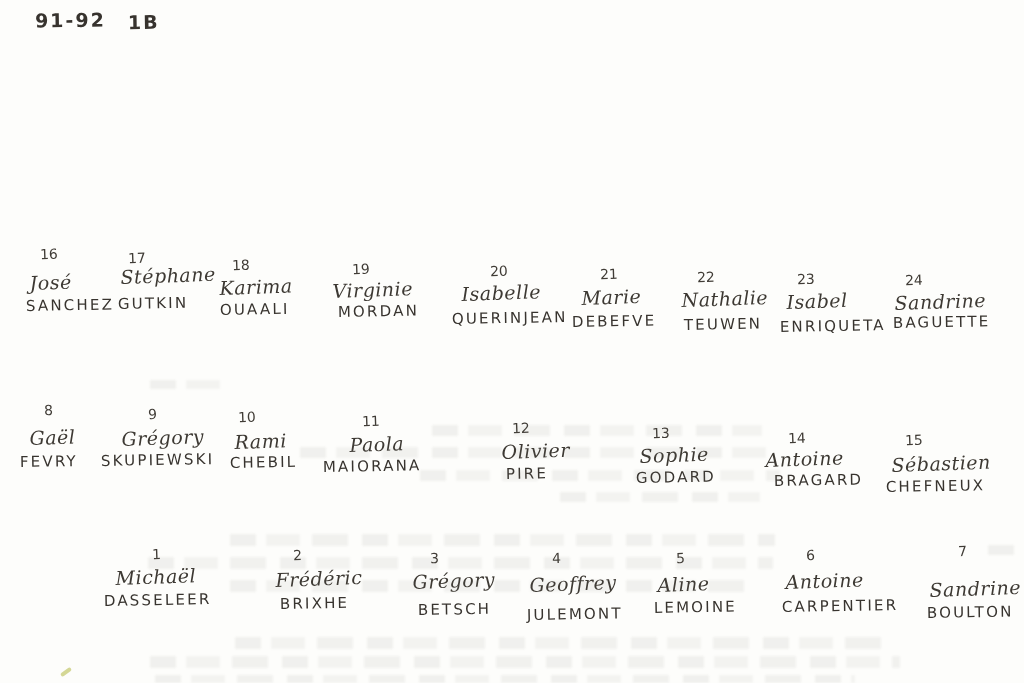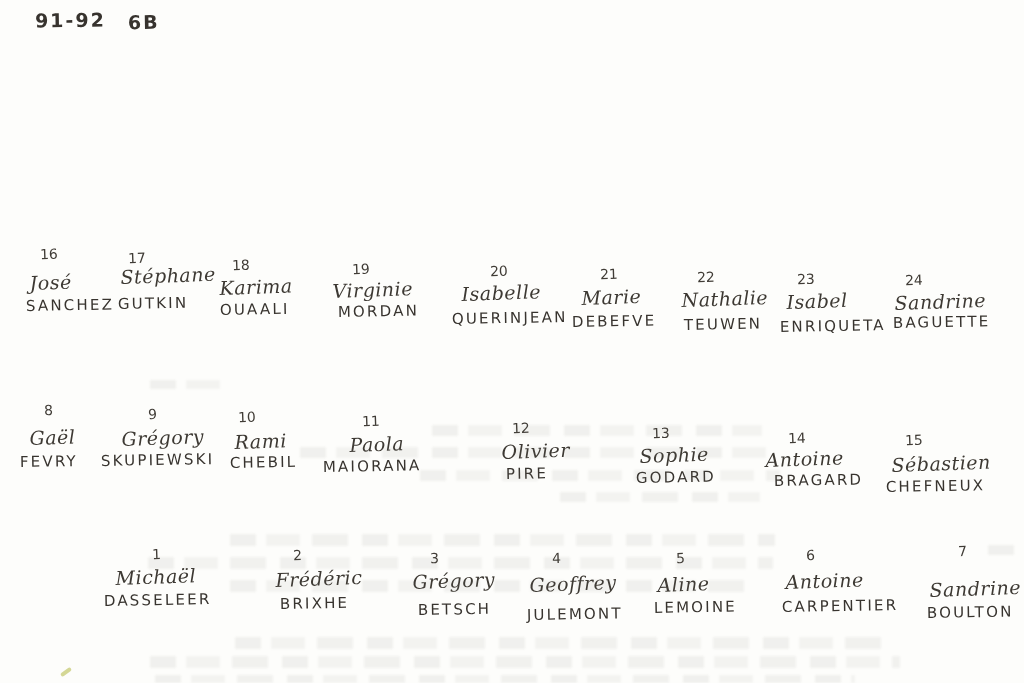--- a/index.html
+++ b/index.html
@@ -56,21 +56,21 @@
     border-radius:2px;
   }
 </style>
 </head>
 <body>
 
 <div id="page">
 
   
   <span class="abs hdr" style="left:35px;top:9px">91-92</span>
-  <span class="abs hdr" style="left:128px;top:11px">6B</span>
+  <span class="abs hdr" style="left:128px;top:11px">1B</span>
 
   
   <div class="entry">
     <span class="abs num" style="left:40px;top:246px">16</span>
     <span class="abs first" style="left:30px;top:272px">José</span>
     <span class="abs last" style="left:26px;top:297px">SANCHEZ</span>
   </div>
   <div class="entry">
     <span class="abs num" style="left:128px;top:250px">17</span>
     <span class="abs first" style="left:121px;top:266px">Stéphane</span>

